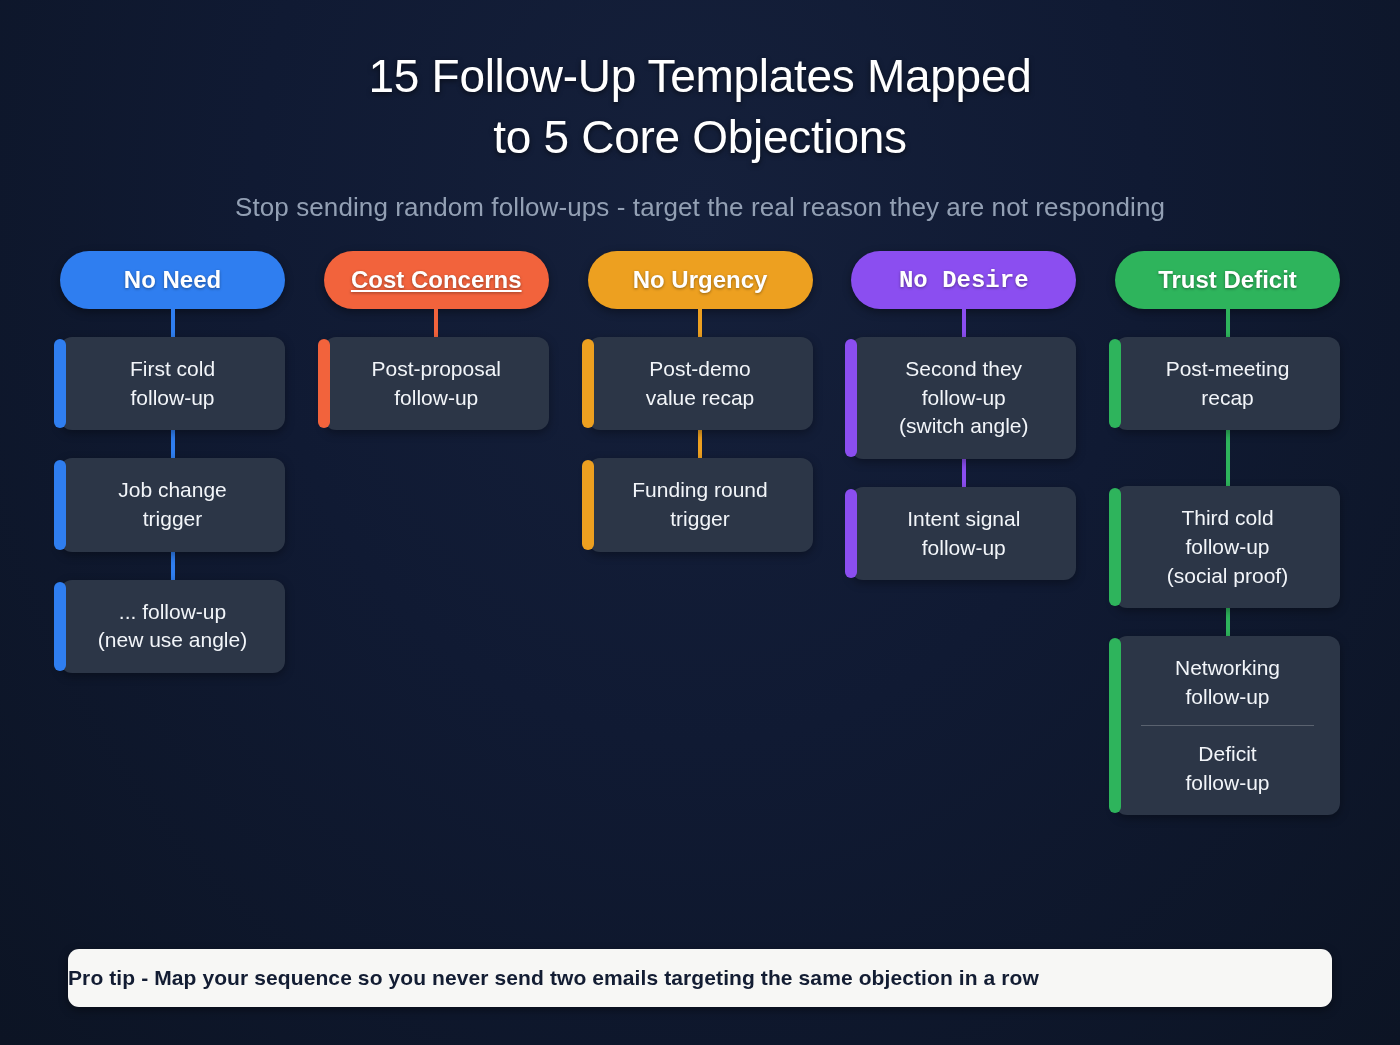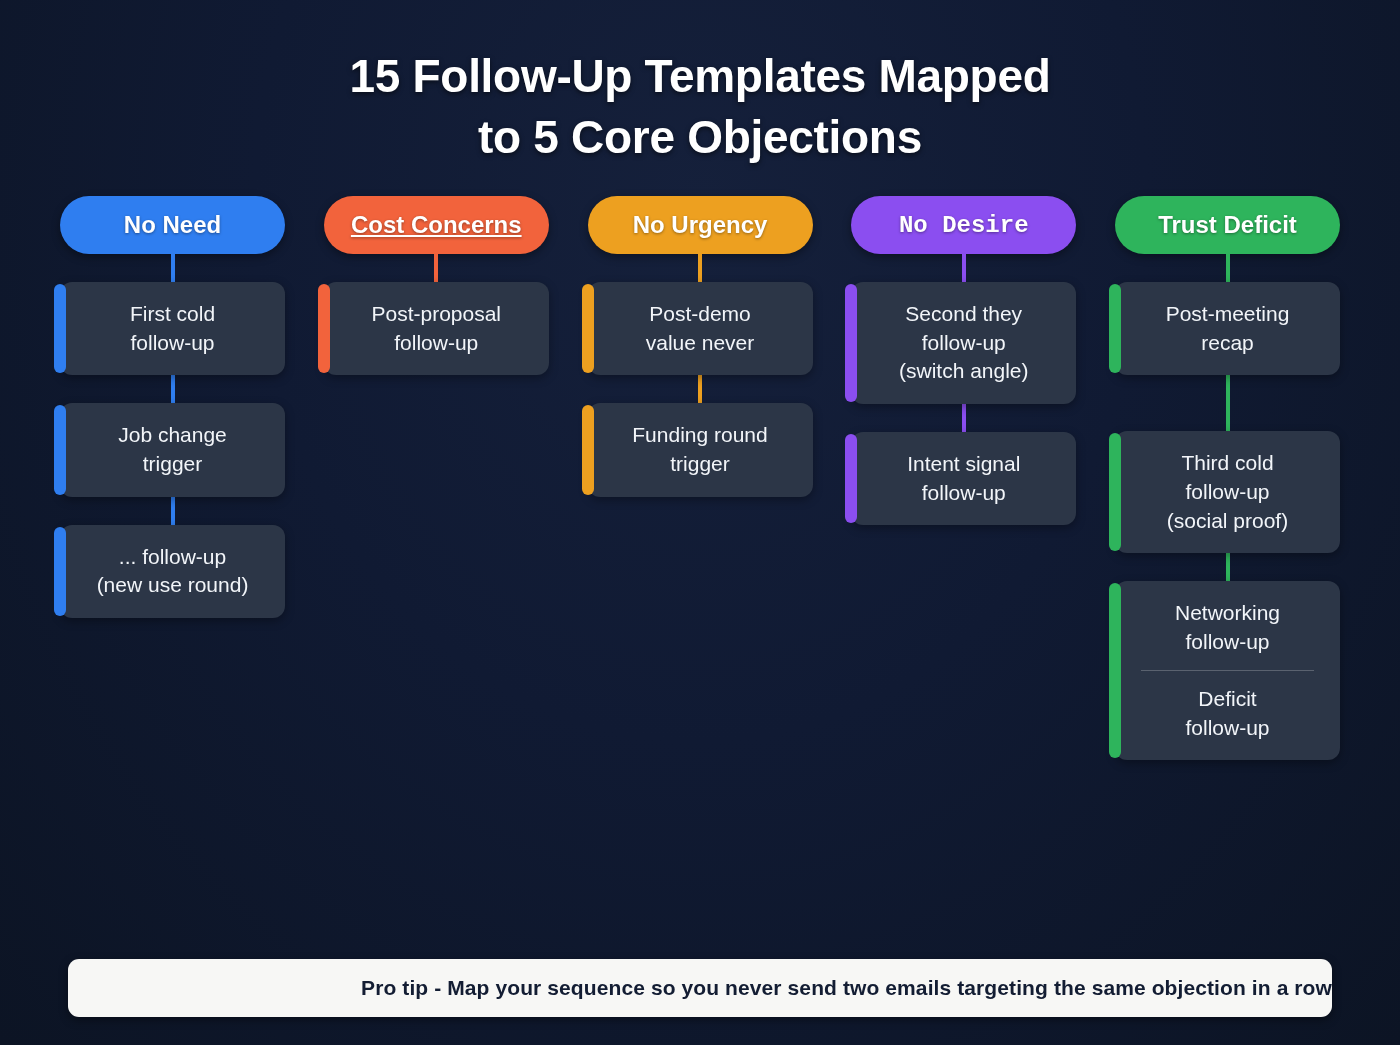--- a/index.html
+++ b/index.html
@@ -12,21 +12,21 @@
   .page {
     position:relative;
     width:1400px; height:1045px;
     background:radial-gradient(ellipse at 50% 20%, #15203b 0%, #101a33 45%, #0c1424 100%);
     padding:0;
   }
 
   
   .head { padding-top:46px; text-align:center; }
   .title {
-    font-size:46px; font-weight:bold; color:#ffffff;
+    font-size:46px; font-weight:normal; color:#ffffff;
     line-height:1.33; letter-spacing:-0.3px;
     text-shadow:0 2px 5px rgba(0,0,0,.55);
   }
   .subtitle {
     margin-top:24px;
     font-size:26px; color:#93a0b4; font-weight:normal;
     letter-spacing:.1px;
   }
 
   
@@ -66,40 +66,41 @@
   }
   .card .txt { position:relative; z-index:1; display:block; }
   .card .divider {
     position:relative; z-index:1;
     height:1px; background:rgba(255,255,255,.22);
     margin:14px 12px;
   }
 
   
   .footer {
-    position:absolute; left:68px; right:68px; bottom:28px;
+    position:absolute; left:68px; right:68px; bottom:38px;
     height:58px; background:#f7f7f5; border-radius:11px;
-    display:flex; align-items:center; justify-content:flex-end;
+    display:flex; align-items:center; justify-content:flex-start;
     box-shadow:0 3px 10px rgba(0,0,0,.4);
   }
   .footer span {
     font-size:21px; font-weight:bold; color:#131d33;
     letter-spacing:.1px;
   }
 </style>
 </head>
 <body>
 
 <div class="page">
 
   <div class="head">
     <div class="title">
       <div>15 Follow-Up Templates Mapped</div>
       <div>to 5 Core Objections</div>
     </div>
+    <div class="subtitle">Stop sending random follow-ups - target the real reason they are not responding</div>
   </div>
 
   <div class="board" id="board">
       <div class="col">
         <div class="pill" style="background: rgb(47, 126, 240);">No Need</div>
         <div class="connector" style="background: rgb(47, 126, 240);"></div>
         <div class="card">
           <div class="bar" style="background: rgb(47, 126, 240);"></div>
           <span class="txt">First cold</span>
           <span class="txt">follow-up</span>
@@ -107,39 +108,39 @@
         <div class="connector" style="background: rgb(47, 126, 240);"></div>
         <div class="card">
           <div class="bar" style="background: rgb(47, 126, 240);"></div>
           <span class="txt">Job change</span>
           <span class="txt">trigger</span>
         </div>
         <div class="connector" style="background: rgb(47, 126, 240);"></div>
         <div class="card">
           <div class="bar" style="background: rgb(47, 126, 240);"></div>
           <span class="txt">... follow-up</span>
-          <span class="txt">(new use round)</span>
+          <span class="txt">(new use angle)</span>
         </div>
       </div>
       <div class="col">
         <div class="pill" style="background: rgb(242, 99, 60); text-decoration: underline;">Cost Concerns</div>
         <div class="connector" style="background: rgb(242, 99, 60);"></div>
         <div class="card">
           <div class="bar" style="background: rgb(242, 99, 60);"></div>
           <span class="txt">Post-proposal</span>
           <span class="txt">follow-up</span>
         </div>
       </div>
       <div class="col">
         <div class="pill" style="background: rgb(237, 160, 32);">No Urgency</div>
         <div class="connector" style="background: rgb(237, 160, 32);"></div>
         <div class="card">
           <div class="bar" style="background: rgb(237, 160, 32);"></div>
           <span class="txt">Post-demo</span>
-          <span class="txt">value never</span>
+          <span class="txt">value recap</span>
         </div>
         <div class="connector" style="background: rgb(237, 160, 32);"></div>
         <div class="card">
           <div class="bar" style="background: rgb(237, 160, 32);"></div>
           <span class="txt">Funding round</span>
           <span class="txt">trigger</span>
         </div>
       </div>
       <div class="col">
         <div class="pill" style="background: rgb(139, 78, 240); font-family: Liberation Mono, monospace;">No Desire</div>

